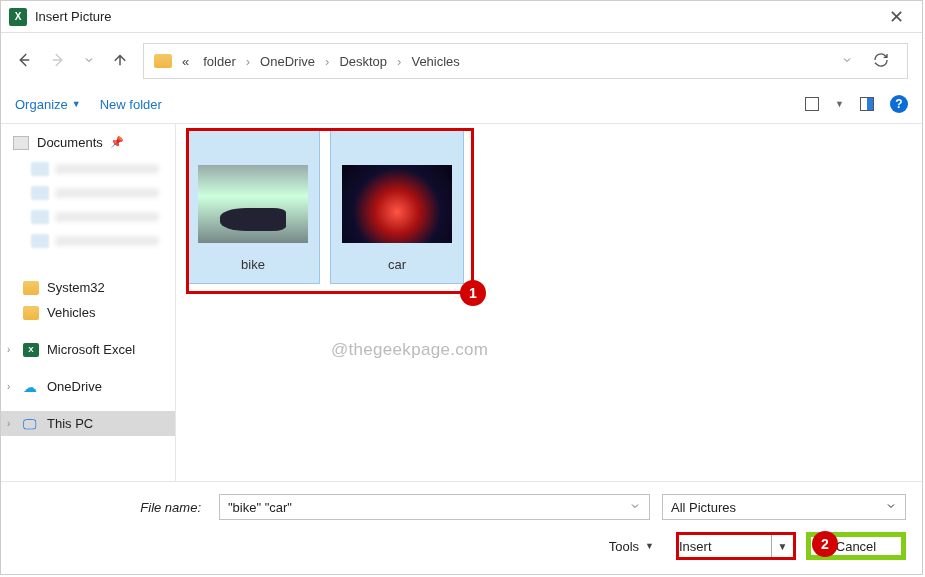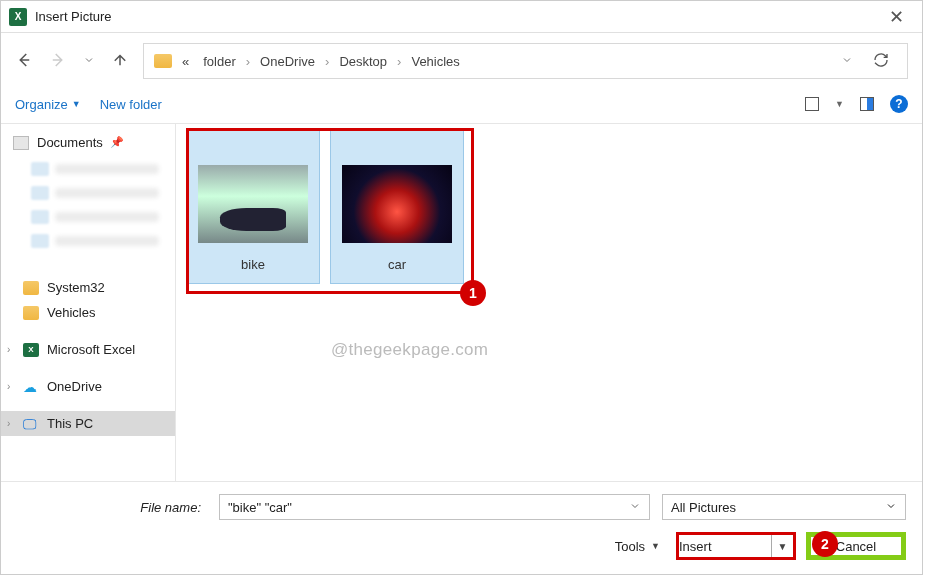--- a/index.html
+++ b/index.html
@@ -54,21 +54,21 @@
     .thumb { width: 110px; height: 78px; background: #888; margin-top: 30px; display:flex;align-items:center;justify-content:center;overflow:hidden; }
     .file-label { margin-top: 14px; font-size: 13px; color: #333; }
     .watermark { position: absolute; left: 140px; top: 216px; color: #bbb; font-size: 17px; letter-spacing: 0.3px; margin-left: 15px; }
     .bottom { border-top: 1px solid #e6e6e6; padding: 12px 16px 14px; display: flex; flex-direction: column; gap: 12px; }
     .row { display: flex; align-items: center; gap: 12px; }
     .fname-label { width: 190px; text-align: right; font-size: 13px; padding-right:6px;font-style:italic;}
     .fname-input { flex: 1; border: 1px solid #c1c1c1; height: 26px; display: flex; align-items: center; padding: 0 8px; font-size: 13px; justify-content: space-between; background:#fff;}
     .fname-input .drop { color: #666; }
     .filter-box { width: 244px; border: 1px solid #c1c1c1; height: 26px; display: flex; align-items: center; padding: 0 8px; justify-content: space-between; font-size: 13px;}
     .btn-row { display: flex; align-items: center; justify-content: flex-end; gap: 10px; }
-    .tools-lbl { margin-right: 6px; display: flex; align-items: center; gap: 6px; font-size: 13px;}
+    .tools-lbl { margin-right: 12px; display: flex; align-items: center; gap: 6px; font-size: 13px;}
     .btn { border: 5px solid #84cc16; height: 28px; min-width: 100px; background: #fff; display: flex; align-items: center; justify-content: center; font-size: 13px; cursor: pointer; }
     .btn.split { min-width: 120px; position: relative; }
     .btn.split .drop { border-left: 1px solid #aaa; width: 22px; height: 100%; display: flex; align-items: center; justify-content: center; font-size: 10px; color:#444;}
     .btn.split .lbl { flex:1; }
     .insert-highlight { border: 3px solid #d20000; }
     .badge-2 { left: 812px; top: 531px; }
     svg.chev { width:12px;height:12px;}
 
     
     .thumb.bike { background: linear-gradient(180deg,#9aa 0%,#cfd 40%,#788 100%); position:relative;}

